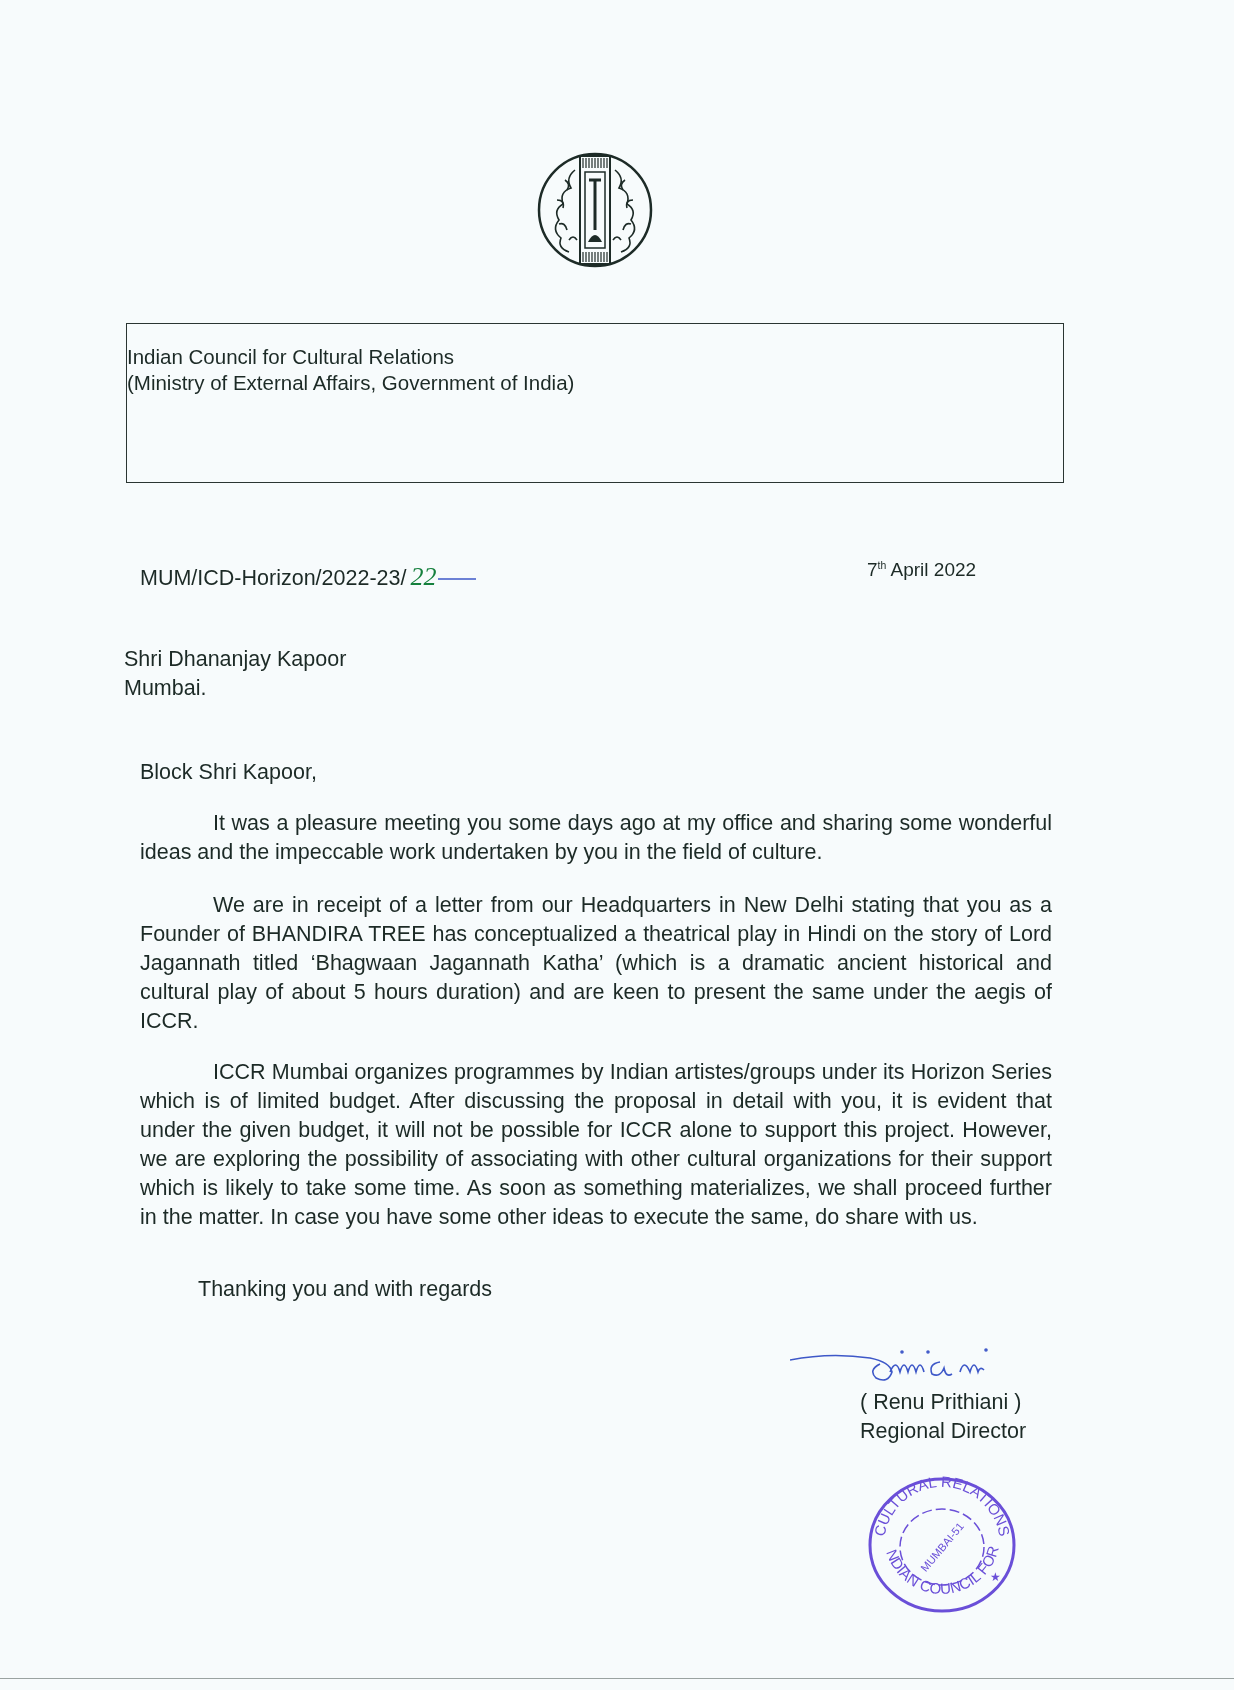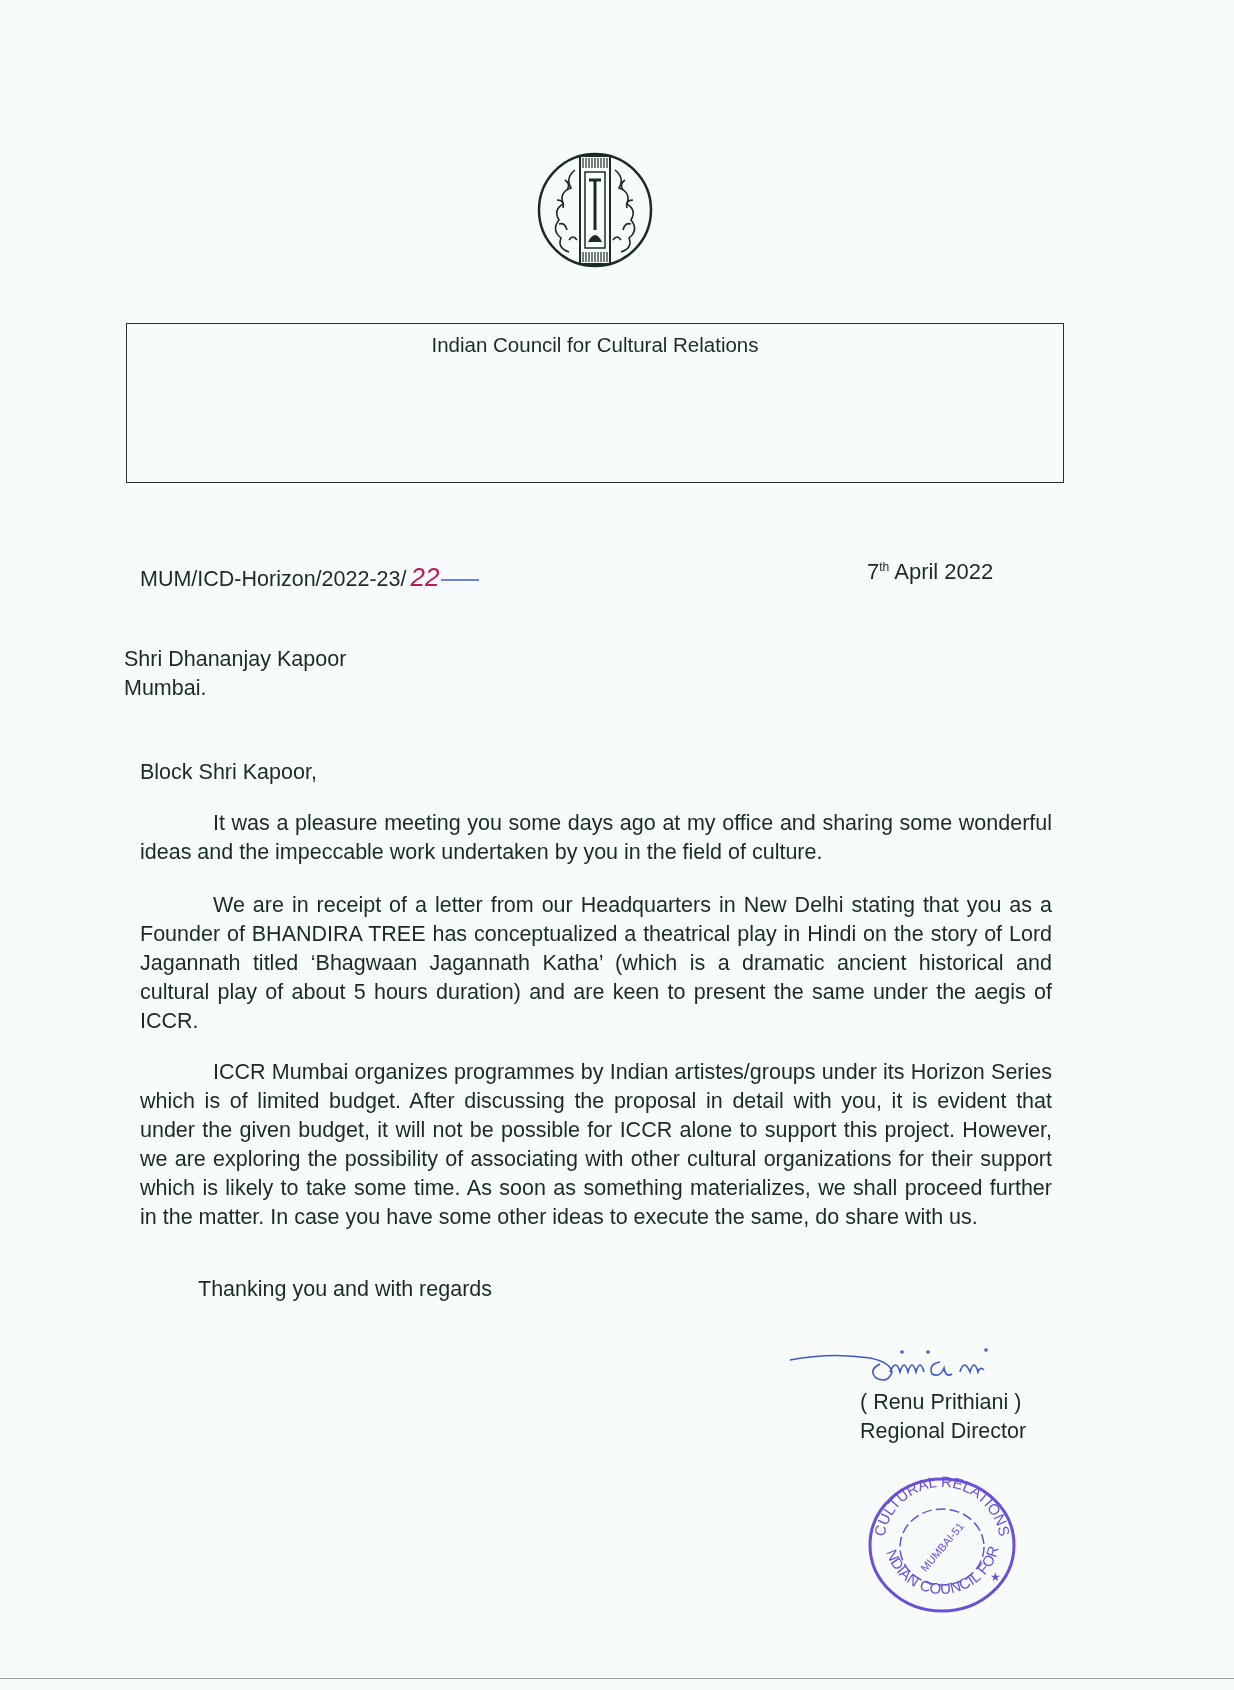--- a/index.html
+++ b/index.html
@@ -8,27 +8,27 @@
     background:#f7fbfc;
     font-family:"Liberation Sans", sans-serif;
     color:#1c2a26;
   }
   .abs { position:absolute; }
   .text { font-size:21.5px; line-height:29px; }
   #logo { left:535px; top:150px; width:120px; height:120px; }
   #header-box {
     left:126px; top:323px; width:938px; height:160px;
     border:1.5px solid #2a3532; box-sizing:border-box;
-    text-align:center; padding-top:8px;
+    text-align:left; padding-top:20px;
   }
   #header-box div { font-size:20.5px; line-height:25.5px; }
   sup { font-size:0.55em; vertical-align:super; line-height:0; }
   #ref { left:140px; top:562px; font-size:21.5px; }
-  #ref-hand { font-family:Liberation Sans, sans-serif; font-style:italic; color:#be185d; font-size:26px; margin-left:4px; }
-  #date { left:867px; top:559px; font-size:22px; }
+  #ref-hand { font-family:Liberation Serif, serif; font-style:italic; color:#15803d; font-size:26px; margin-left:4px; }
+  #date { left:867px; top:559px; font-size:19px; }
   #addressee { left:124px; top:645px; }
   #salutation { left:140px; top:758px; }
   .para { left:140px; width:912px; text-align:justify; }
   .para p { margin:0; text-indent:73px; }
   #p1 { top:809px; }
   #p2 { top:891px; }
   #p3 { top:1058px; }
   #closing { left:198px; top:1275px; }
   #signature { left:790px; top:1342px; width:270px; height:50px; }
   #sig-block { left:860px; top:1388px; text-align:left; width:192px; }
@@ -67,20 +67,21 @@
   <g fill="none" stroke="#1d2b27" stroke-width="1.6">
     <path d="M40 20 q-10 8 -4 18 q-12 4 -8 16 q-10 6 -4 16 q-8 10 2 18 q-4 10 8 14"></path>
     <path d="M30 30 q6 4 2 10 M22 50 q8 0 6 8 M24 74 q6 -2 8 6 M34 90 q4 -6 8 0"></path>
     <path d="M80 20 q10 8 4 18 q12 4 8 16 q10 6 4 16 q8 10 -2 18 q4 10 -8 14"></path>
     <path d="M90 30 q-6 4 -2 10 M98 50 q-8 0 -6 8 M96 74 q-6 -2 -8 6 M86 90 q-4 -6 -8 0"></path>
   </g>
 </svg>
 
 <div id="header-box" class="abs">
   <div>Indian Council for Cultural Relations</div>
+  <div>(Ministry of External Affairs, Government of India)</div>
 </div>
 
 <div id="ref" class="abs">
   <span>MUM/ICD-Horizon/2022-23/</span><span id="ref-hand">22</span>
   <svg width="40" height="10" style="vertical-align:middle;margin-left:-4px">
       <path d="M0 5 L38 5" stroke="#3e58c8" stroke-width="1.5"></path>
     </svg>
 </div>
 <div id="date" class="abs">
   <span>7</span><sup>th</sup><span> April 2022</span>

